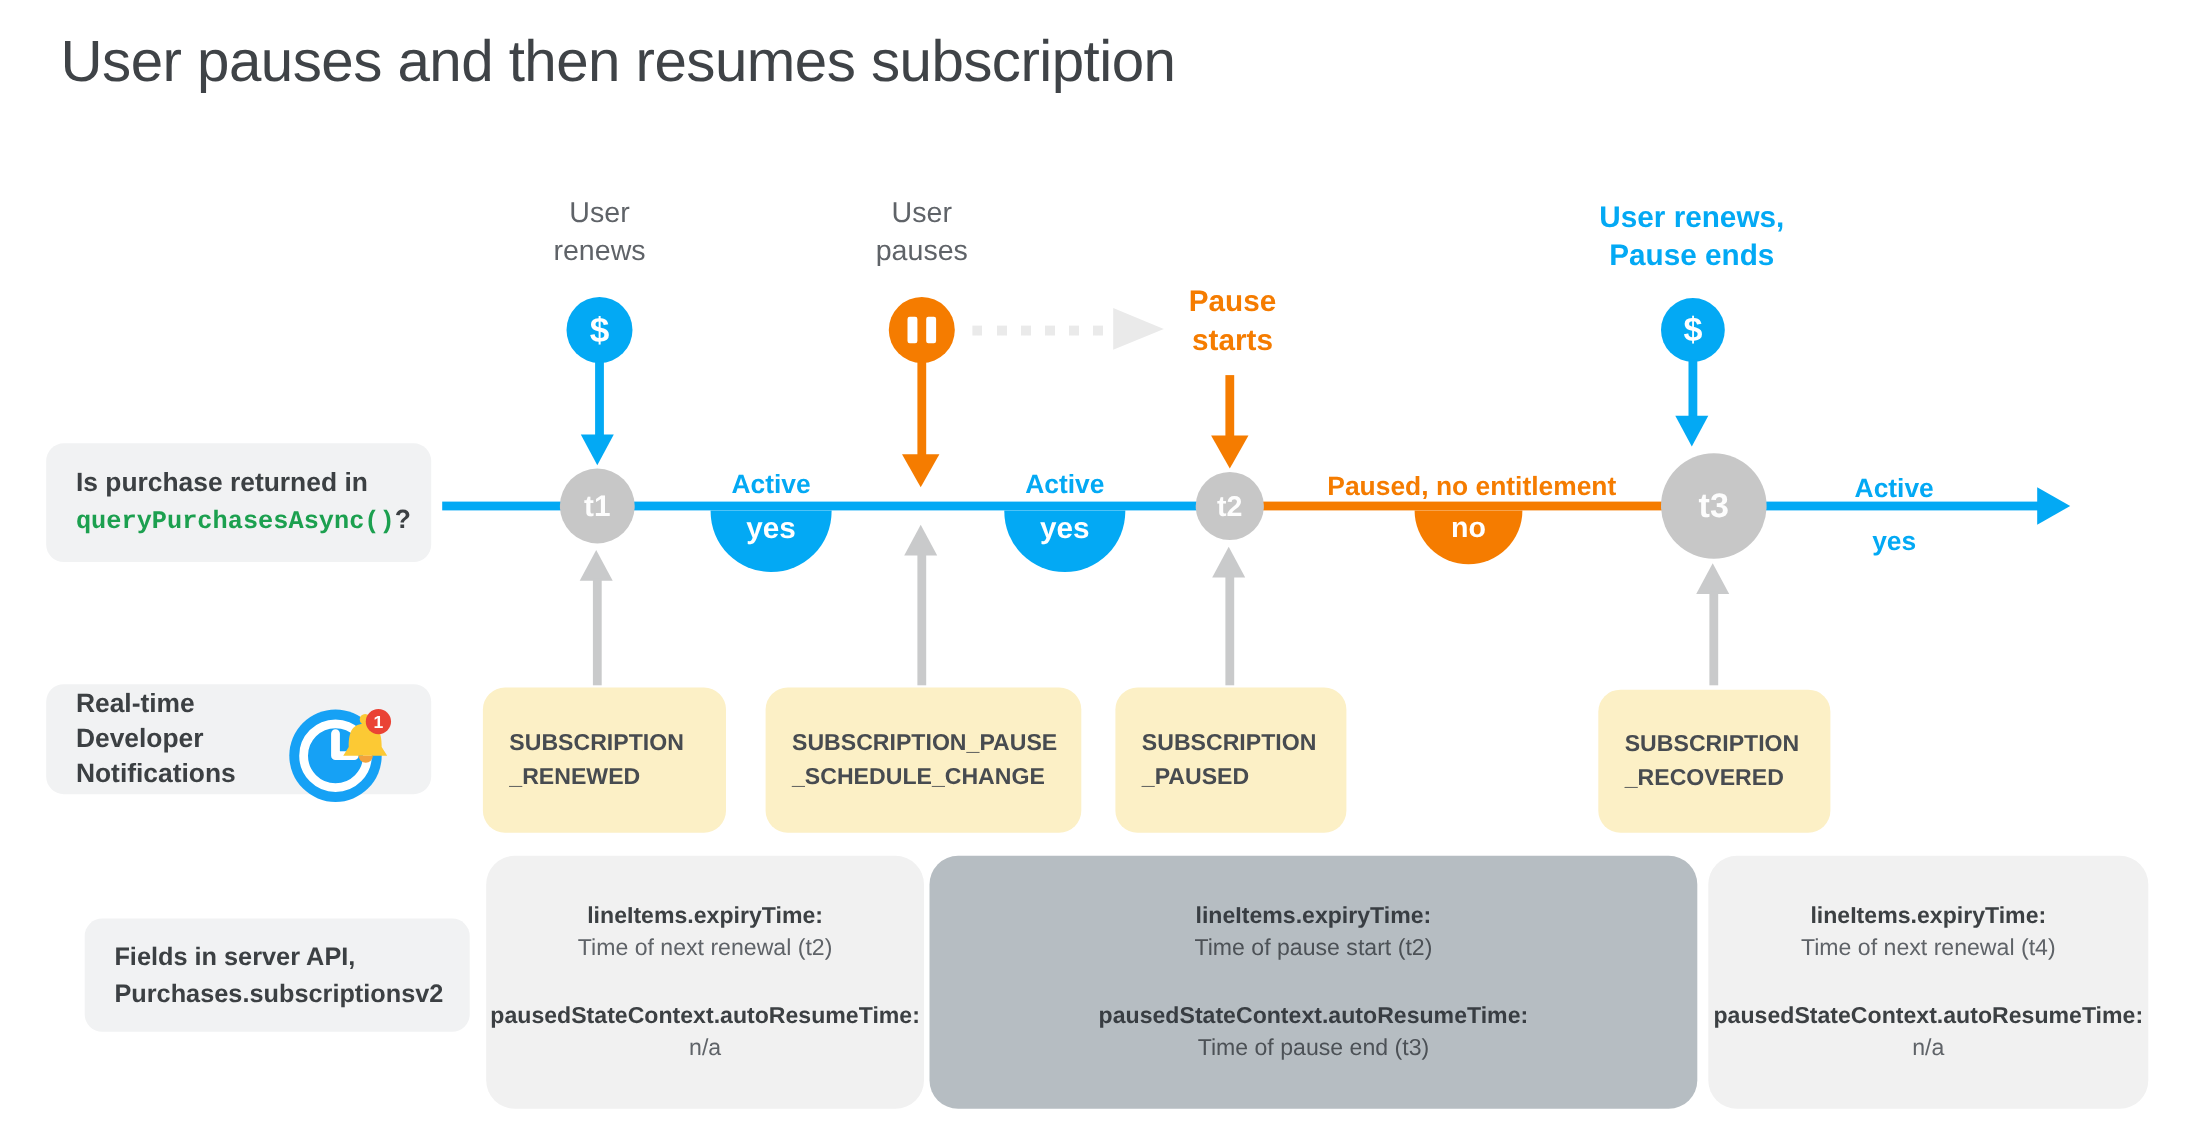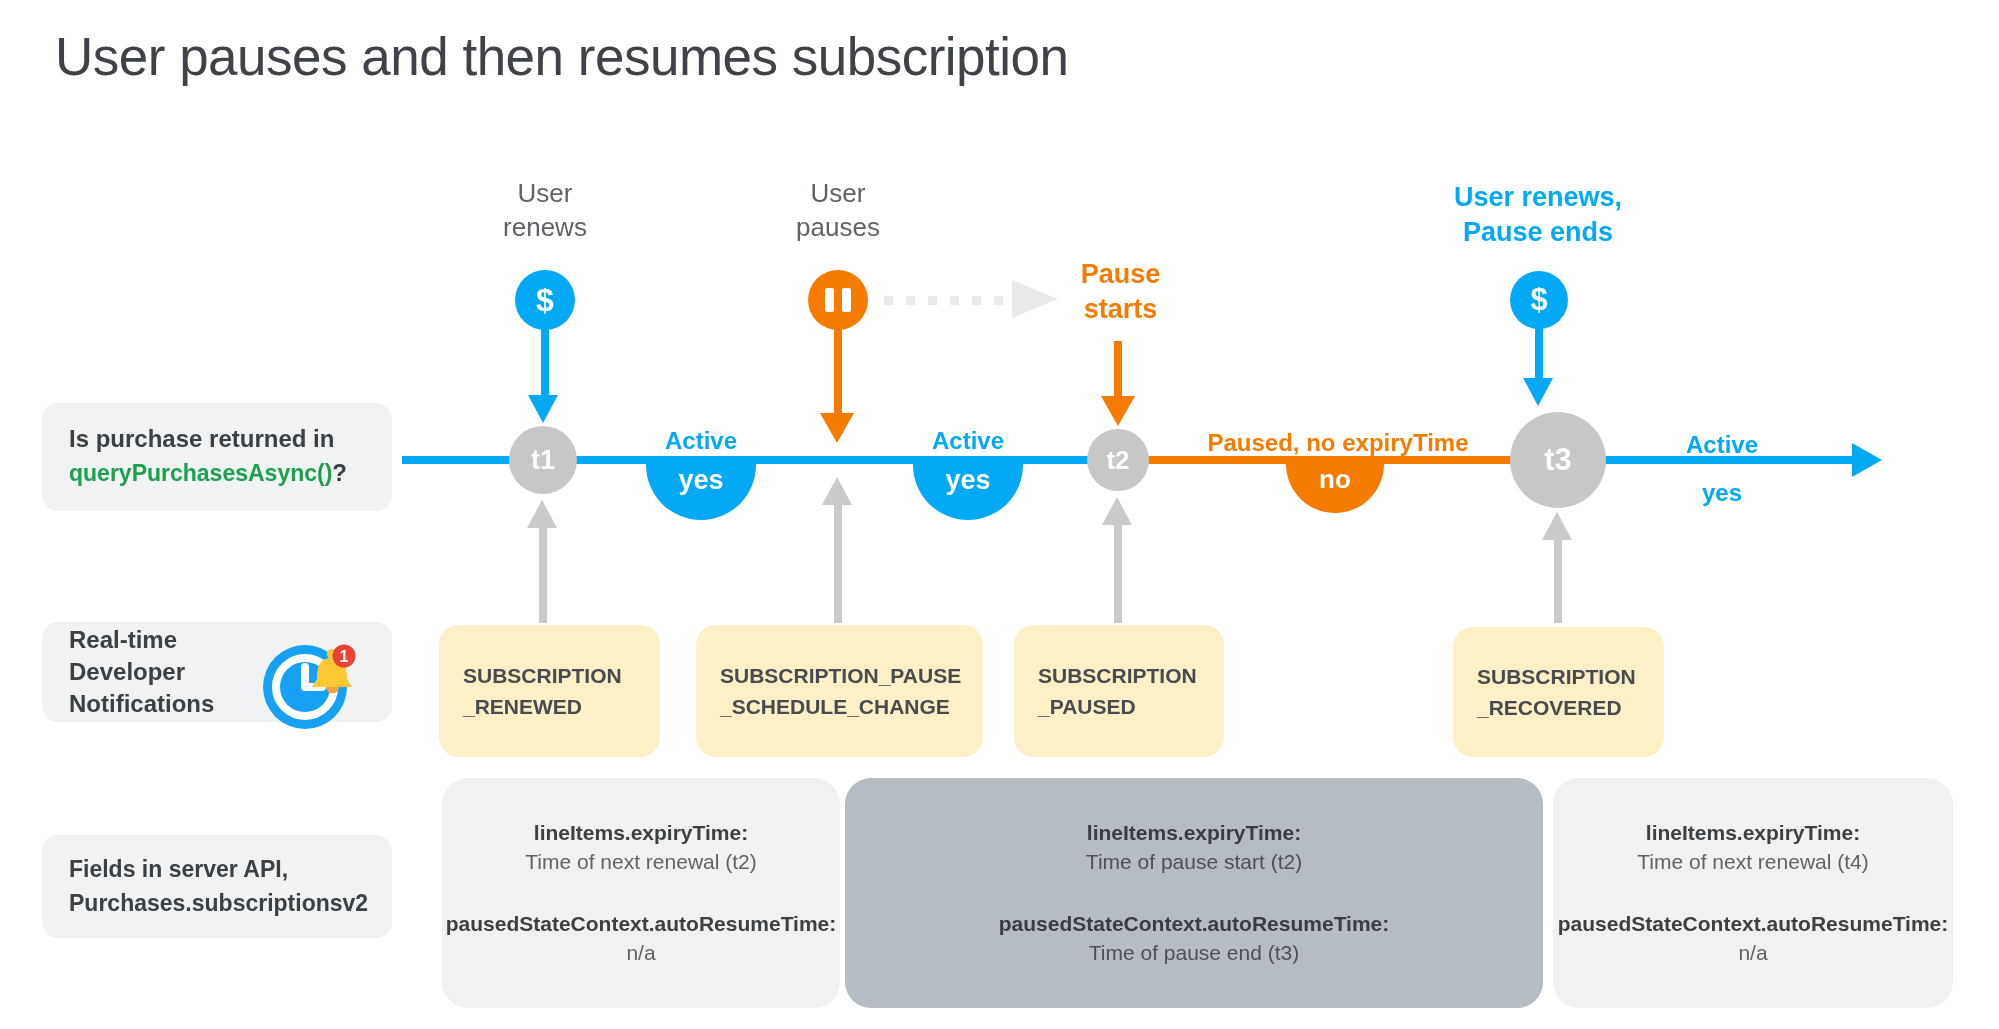--- a/index.html
+++ b/index.html
@@ -6,24 +6,24 @@
   .canvas{
     position:relative;width:1999px;height:1029px;background:#ffffff;overflow:hidden;
     font-family:"Liberation Sans", sans-serif;color:#3c4043;
   }
   .title{position:absolute;left:55px;top:26px;margin:0;font-size:53px;font-weight:500;color:#3f4347;letter-spacing:-0.5px;}
 
   
   .lbox{position:absolute;left:42px;width:350px;background:#f1f2f3;border-radius:16px;color:#3c4043;box-sizing:border-box;}
   .lbox.events{top:272px;height:61px;display:flex;align-items:center;padding-left:27px;font-size:24px;font-weight:700;}
   .lbox.purchase{top:403px;height:108px;padding:19px 0 0 27px;font-size:24px;font-weight:700;line-height:1.42;}
-  .lbox.purchase code{font-family:Liberation Sans, sans-serif;font-weight:700;font-size:23px;color:#1ca04f;}
+  .lbox.purchase code{font-family:Liberation Mono, monospace;font-weight:700;font-size:23px;color:#1ca04f;}
   .lbox.purchase .q{font-weight:700;color:#3c4043;}
   .lbox.rtdn{top:622px;height:100px;display:flex;flex-direction:column;justify-content:center;padding-left:27px;font-size:24px;font-weight:700;line-height:1.32;}
-  .lbox.fields{top:835px;height:103px;display:flex;flex-direction:column;justify-content:center;padding-left:27px;font-size:23px;font-weight:700;line-height:1.45;}
+  .lbox.fields{top:835px;height:103px;display:flex;flex-direction:column;justify-content:center;padding-left:27px;font-size:23px;font-weight:700;line-height:1.45;margin-left:35px;}
 
   
   .tl-seg{position:absolute;top:456px;height:8px;}
   .tl-blue{background:#03a9f4;}
   .tl-orange{background:#f57c00;}
   .tl-end{position:absolute;left:1852px;top:443px;width:0;height:0;border-top:17px solid transparent;border-bottom:17px solid transparent;border-left:30px solid #03a9f4;}
   .tpoint{position:absolute;background:#c7c7c7;border-radius:50%;color:rgba(255,255,255,.97);font-weight:700;display:flex;align-items:center;justify-content:center;}
   .t1{left:509px;top:426px;width:68px;height:68px;font-size:27px;}
   .t2{left:1087px;top:429px;width:62px;height:62px;font-size:26px;}
   .t3{left:1510px;top:412px;width:96px;height:96px;font-size:31px;}
@@ -133,21 +133,21 @@
   <div class="tpoint t1">t1</div>
   <div class="tpoint t2">t2</div>
   <div class="tpoint t3">t3</div>
 
   <div class="status blue st1">Active</div>
   <div class="half yes1">yes</div>
 
   <div class="status blue st2">Active</div>
   <div class="half yes2">yes</div>
 
-  <div class="status orange st3">Paused, no expiryTime</div>
+  <div class="status orange st3">Paused, no entitlement</div>
   <div class="half no">no</div>
 
   <div class="status blue st4">Active</div>
   <div class="status blue st4b">yes</div>
 
   <div class="evt-label ev1">
     <span>User</span><br>
     <span>renews</span>
   </div>
   <div class="ecirc dollar1">

